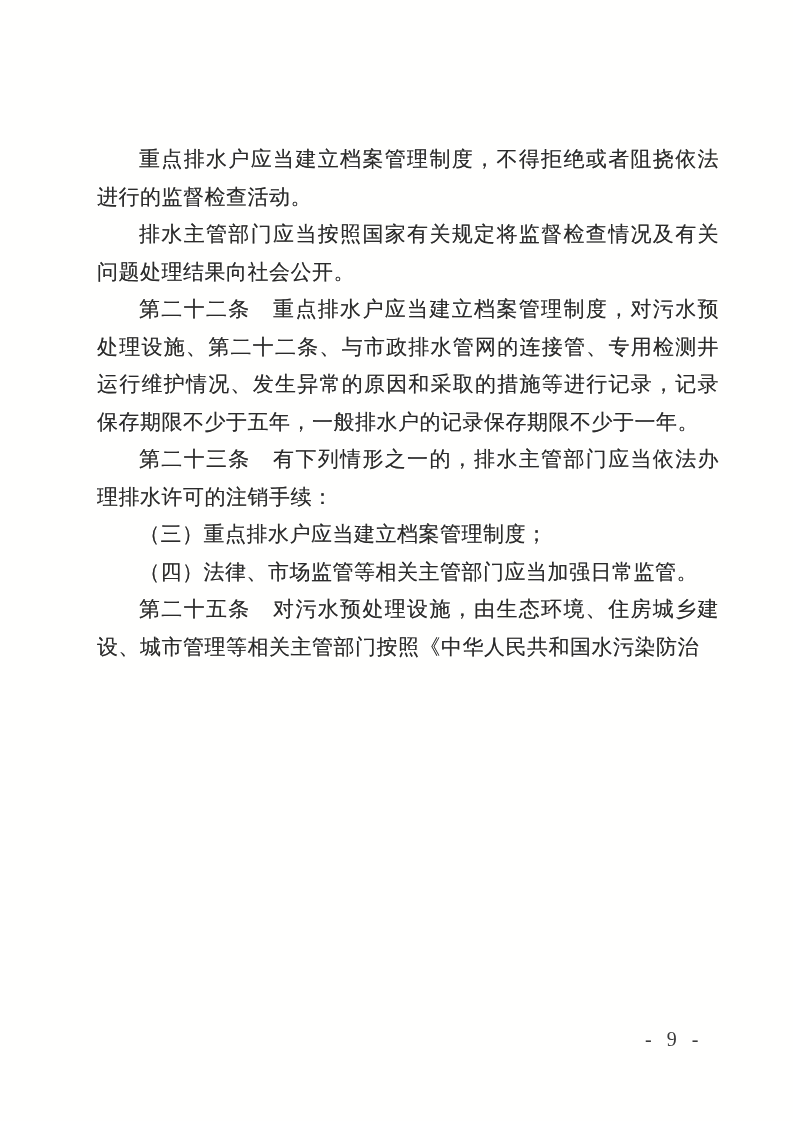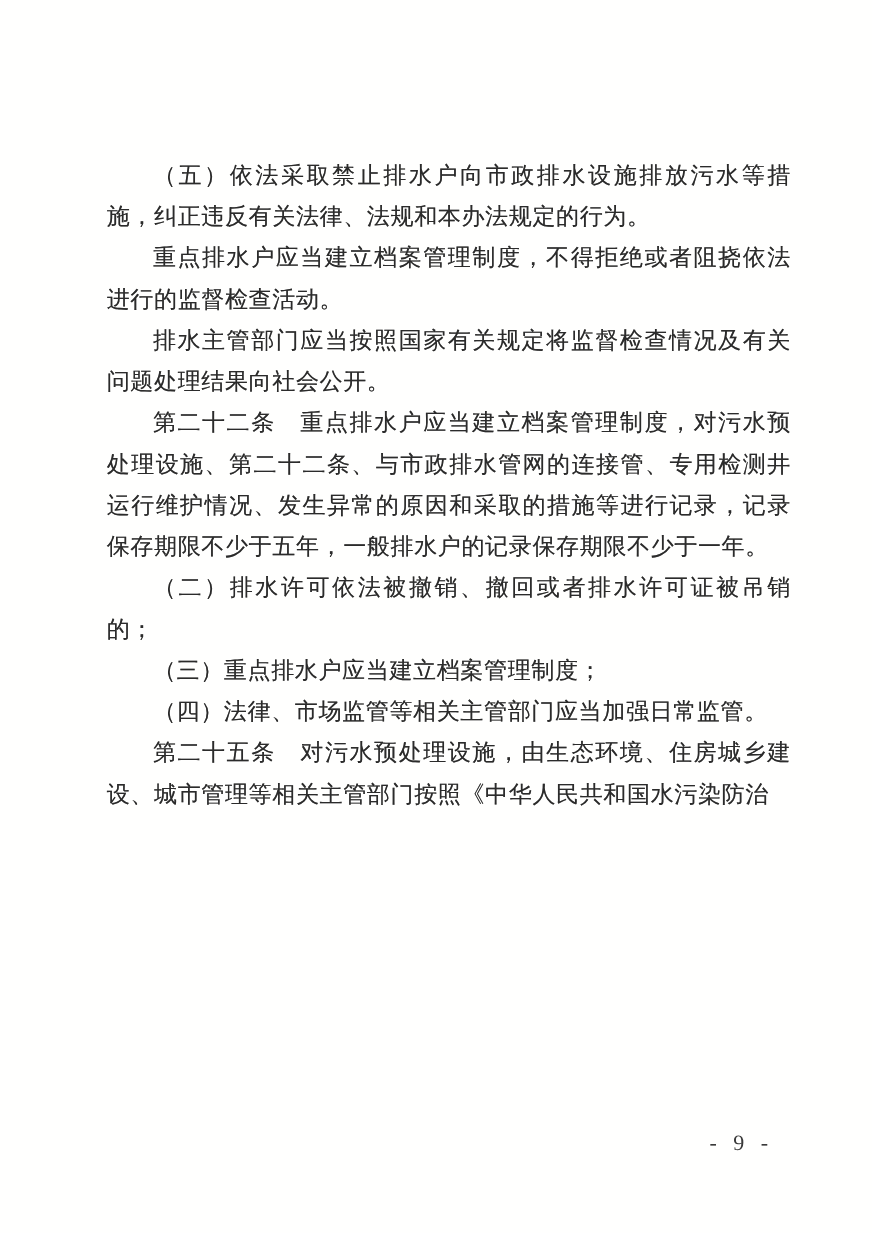--- a/index.html
+++ b/index.html
@@ -43,23 +43,22 @@
     letter-spacing: 5px;
     white-space: nowrap;
     font-family: "Liberation Serif", "DejaVu Serif", serif;
   }
 </style>
 </head>
 <body>
 
 <div class="page">
   <div class="content">
-    <p>（五）依法采取禁止排水户向市政排水设施排放污水等措施，纠正违反有关法律、法规和本办法规定的行为。</p>
     <p>重点排水户应当建立档案管理制度，不得拒绝或者阻挠依法进行的监督检查活动。</p>
     <p>排水主管部门应当按照国家有关规定将监督检查情况及有关问题处理结果向社会公开。</p>
     <p>第二十二条　重点排水户应当建立档案管理制度，对污水预处理设施、第二十二条、与市政排水管网的连接管、专用检测井运行维护情况、发生异常的原因和采取的措施等进行记录，记录保存期限不少于五年，一般排水户的记录保存期限不少于一年。</p>
-    <p>（二）排水许可依法被撤销、撤回或者排水许可证被吊销的；</p>
+    <p>第二十三条　有下列情形之一的，排水主管部门应当依法办理排水许可的注销手续：</p>
     <p>（三）重点排水户应当建立档案管理制度；</p>
     <p>（四）法律、市场监管等相关主管部门应当加强日常监管。</p>
     <p>第二十五条　对污水预处理设施，由生态环境、住房城乡建设、城市管理等相关主管部门按照《中华人民共和国水污染防治</p>
   </div>
   <div class="page-number">- 9 -</div>
 </div>
 
 </body></html>

